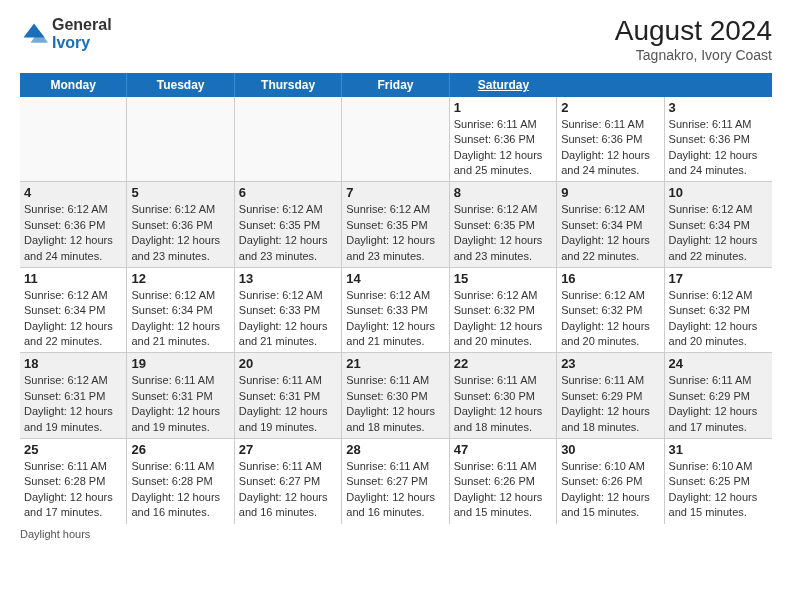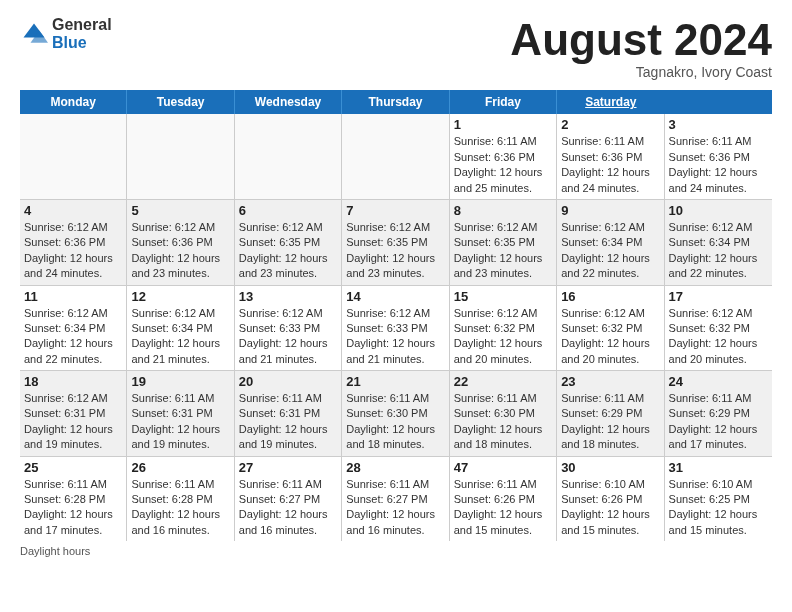--- a/index.html
+++ b/index.html
@@ -44,22 +44,22 @@
       color: #1a6fba;
     }
     .logo-icon {
       width: 28px;
       height: 28px;
     }
     .title-block {
       text-align: right;
     }
     .main-title {
-      font-size: 44px;
-      font-weight: bold;
+      font-size: 28px;
+      font-weight: normal;
       color: #222;
       line-height: 1.1;
     }
     .subtitle {
       font-size: 14px;
       color: #555;
     }
     .calendar {
       flex: 1;
       display: flex;
@@ -127,34 +127,33 @@
 
 <div class="page">
   <div class="header">
     <div class="logo">
       <svg class="logo-icon" viewBox="0 0 32 32">
         <polygon points="16,4 28,20 4,20" fill="#1a6fba"></polygon>
         <polygon points="22,12 32,26 12,26" fill="#1a6fba" opacity="0.6"></polygon>
       </svg>
       <div class="logo-text">
         <span class="logo-general">General</span>
-        <span class="logo-blue">Blue</span>
+        <span class="logo-blue">Ivory</span>
       </div>
     </div>
     <div class="title-block">
       <div class="main-title">August 2024</div>
       <div class="subtitle">Tagnakro, Ivory Coast</div>
     </div>
   </div>
 
   <div class="calendar">
     <div class="cal-header-row">
         <div class="cal-header-cell">Monday</div>
         <div class="cal-header-cell">Tuesday</div>
-        <div class="cal-header-cell">Wednesday</div>
         <div class="cal-header-cell">Thursday</div>
         <div class="cal-header-cell">Friday</div>
         <div class="cal-header-cell">Saturday</div>
       </div>
     <div class="cal-body">
     <div class="cal-week">
           <div class="cal-cell empty"></div>
           <div class="cal-cell empty"></div>
           <div class="cal-cell empty"></div>
           <div class="cal-cell empty"></div>

